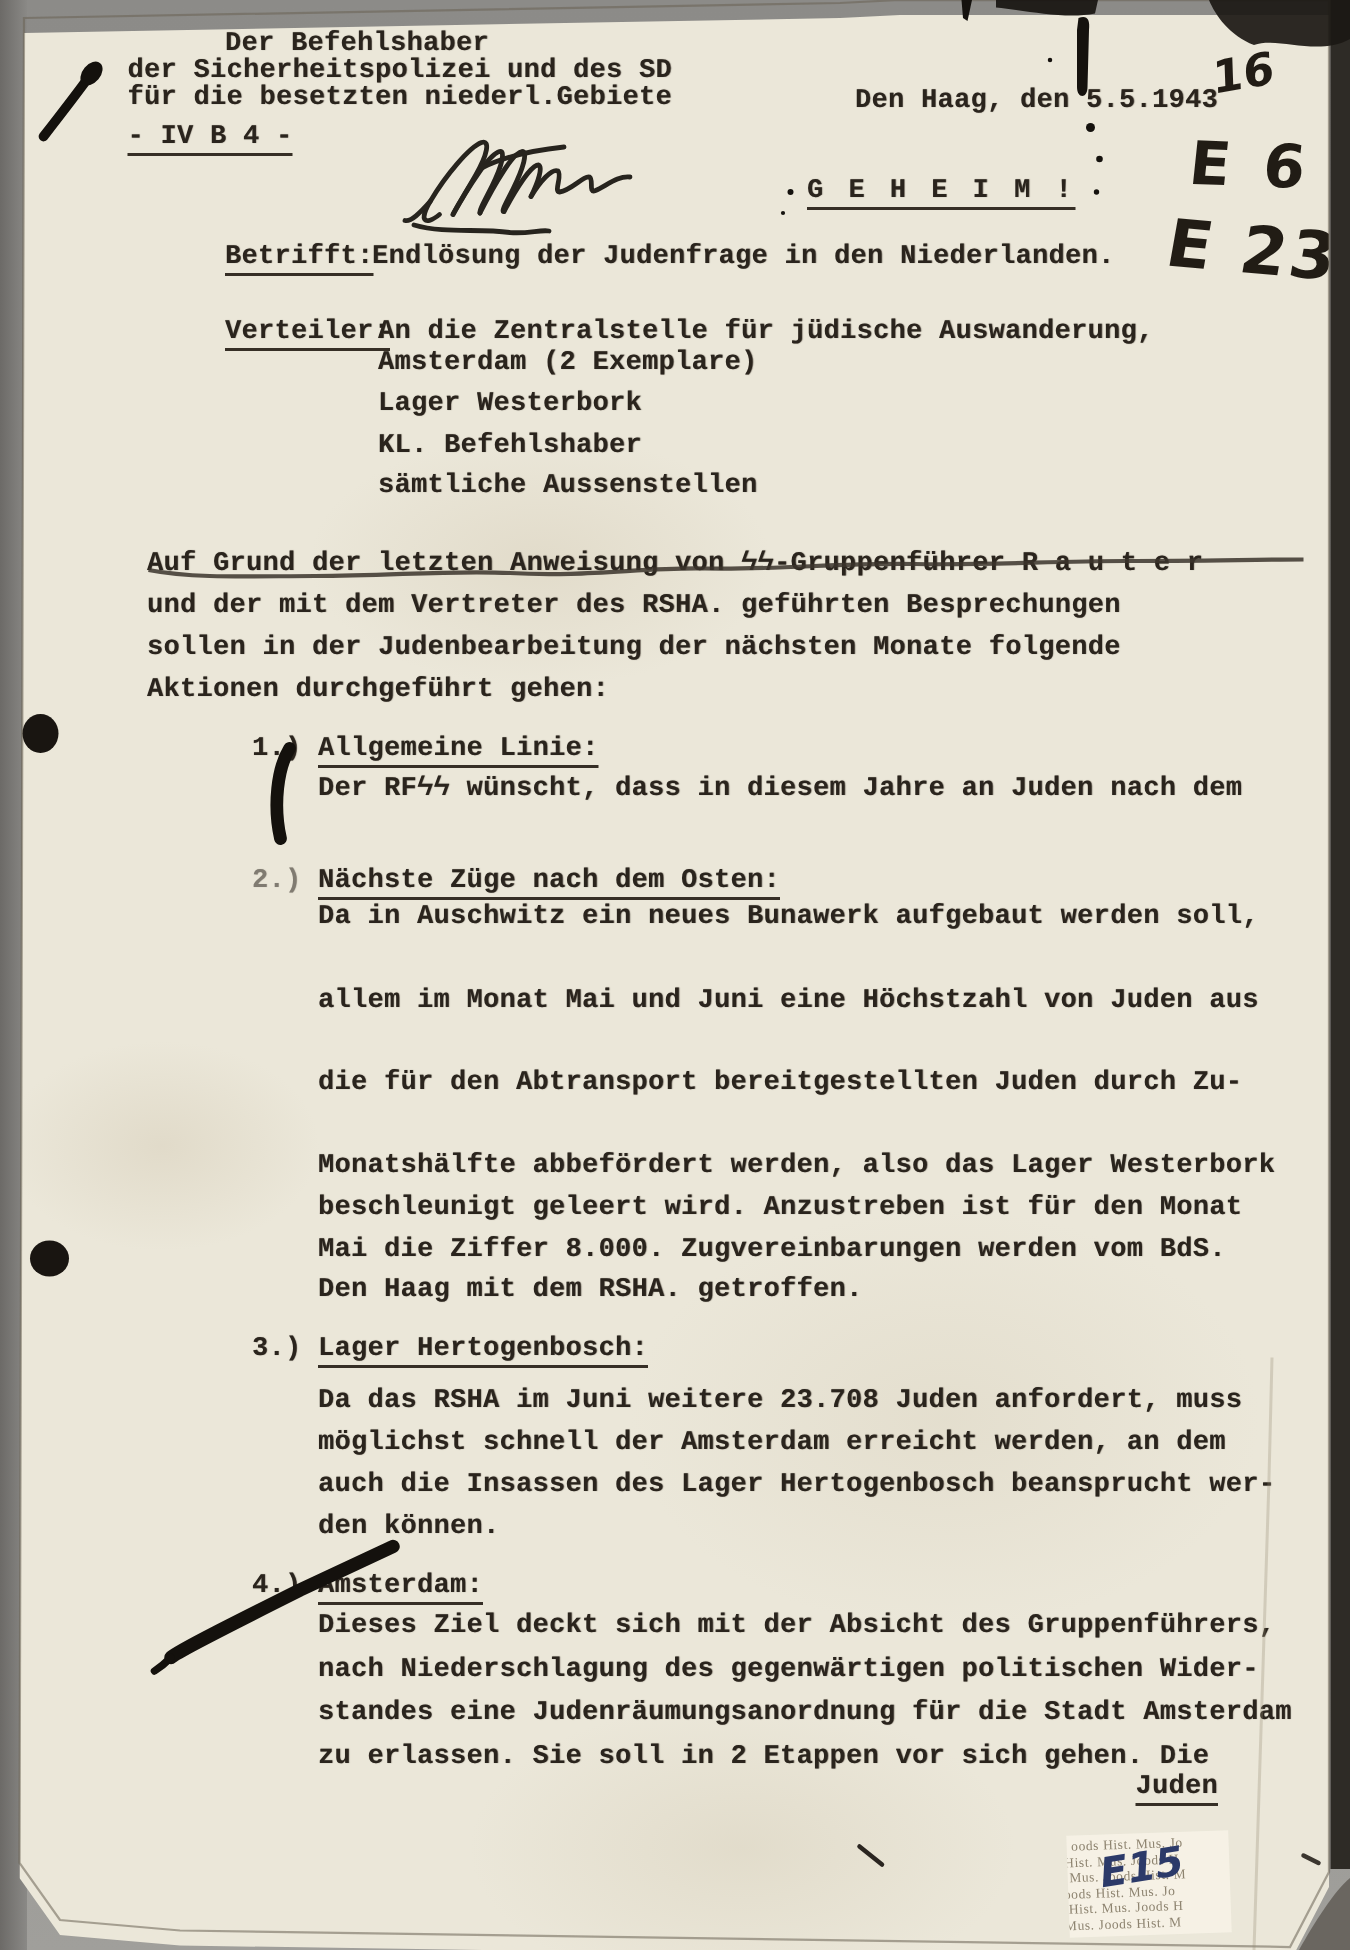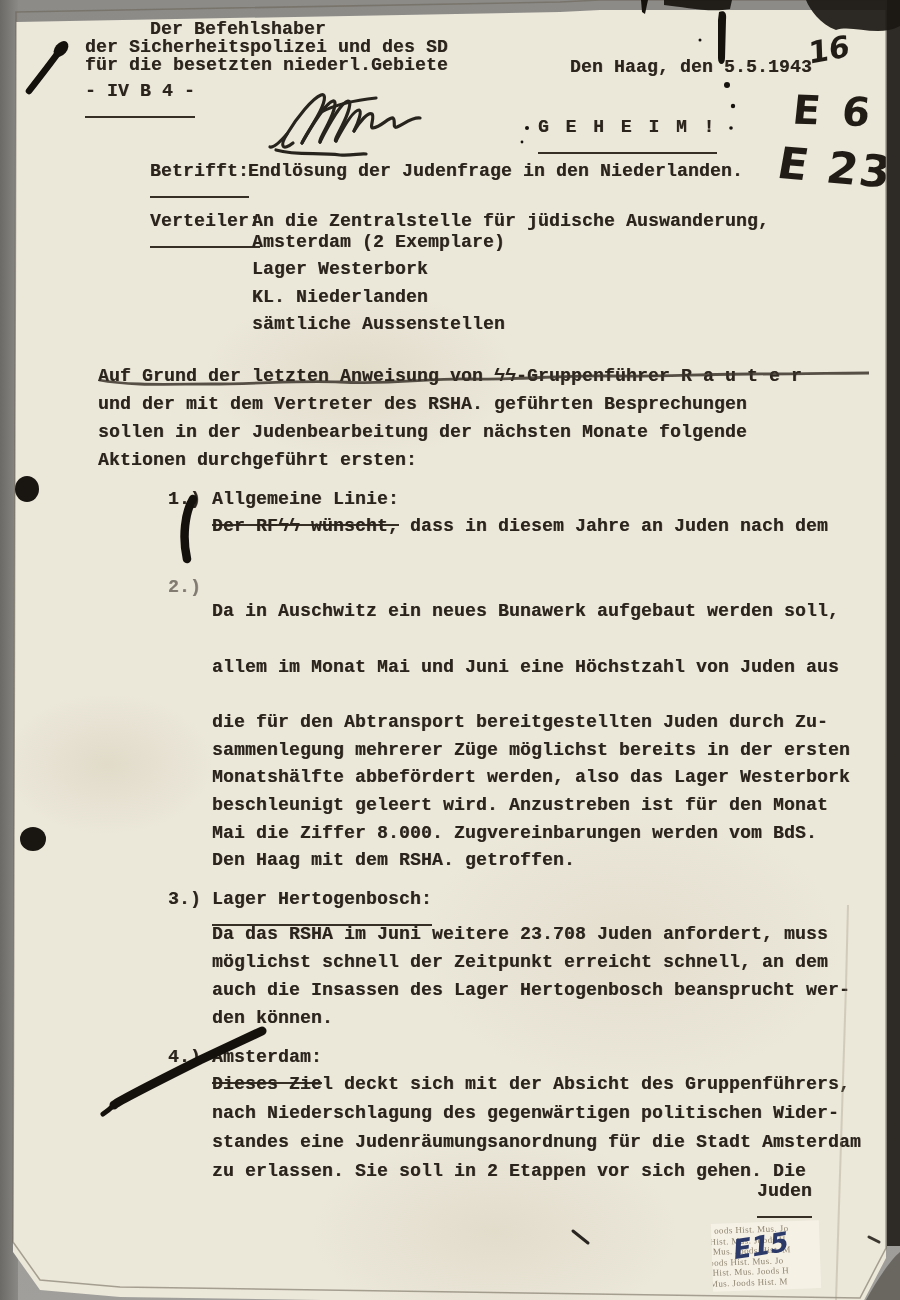--- a/index.html
+++ b/index.html
@@ -21,21 +21,21 @@
       radial-gradient(260px 140px at 55% 94%, rgba(213,205,184,0.42), transparent 70%),
       #ebe7d9;
     clip-path:polygon(16px 12px,560px 2px,600px 0px,886px 0px,886px 1248px,860px 1298px,120px 1287px,40px 1280px,13px 1242px);
   }
   .t{
     position:absolute;white-space:pre;
     font:700 18px/22px "Liberation Mono","DejaVu Sans Mono",monospace;
     color:#2a241d;letter-spacing:0.2px;
     text-shadow:0.4px 0.3px 0.6px rgba(42,33,24,0.55);
   }
-  .u{border-bottom:2.5px solid rgba(38,31,23,0.92);padding-bottom:15px;}
+  .u{border-bottom:2.5px solid rgba(38,31,23,0.92);padding-bottom:1px;}
   .sp{letter-spacing:3px;}
   .faded{opacity:0.55;}
   .hand{
     position:absolute;font-family:"DejaVu Sans",sans-serif;font-weight:700;
     color:#211c15;white-space:pre;
   }
   .hand.blue{color:#2c3a69;}
   .stamp{
     position:absolute;left:712px;top:1222px;width:102px;height:64px;
     background:rgba(246,242,230,0.92);transform:rotate(-2deg);
@@ -63,46 +63,46 @@
 
     <div class="t sp" style="left:538px;top:106px"><span class="u">G E H E I M !</span></div>
 
     <div class="t" style="left:150px;top:150px"><span class="u">Betrifft:</span></div>
     <div class="t" style="left:248px;top:150px">Endlösung der Judenfrage in den Niederlanden.</div>
 
     <div class="t" style="left:150px;top:200px"><span class="u">Verteiler:</span></div>
     <div class="t" style="left:252px;top:200px">An die Zentralstelle für jüdische Auswanderung,</div>
     <div class="t" style="left:252px;top:221px">Amsterdam (2 Exemplare)</div>
     <div class="t" style="left:252px;top:248px">Lager Westerbork</div>
-    <div class="t" style="left:252px;top:276px">KL. Niederlanden</div>
+    <div class="t" style="left:252px;top:276px">KL. Befehlshaber</div>
     <div class="t" style="left:252px;top:303px">sämtliche Aussenstellen</div>
 
     <div class="t" style="left:98px;top:383px">und der mit dem Vertreter des RSHA. geführten Besprechungen</div>
     <div class="t" style="left:98px;top:355px">Auf Grund der letzten Anweisung von ϟϟ-Gruppenführer R a u t e r</div>
     <div class="t" style="left:98px;top:411px">sollen in der Judenbearbeitung der nächsten Monate folgende</div>
-    <div class="t" style="left:98px;top:439px">Aktionen durchgeführt ersten:</div>
+    <div class="t" style="left:98px;top:439px">Aktionen durchgeführt gehen:</div>
 
     <div class="t" style="left:168px;top:478px">1.)</div>
     <div class="t" style="left:212px;top:478px"><span class="u">Allgemeine Linie:</span></div>
     <div class="t" style="left:212px;top:505px">Der RFϟϟ wünscht, dass in diesem Jahre an Juden nach dem</div>
 
     <div class="t faded" style="left:168px;top:566px">2.)</div>
+    <div class="t" style="left:212px;top:566px"><span class="u">Nächste Züge nach dem Osten:</span></div>
     <div class="t" style="left:212px;top:590px">Da in Auschwitz ein neues Bunawerk aufgebaut werden soll,</div>
     <div class="t" style="left:212px;top:646px">allem im Monat Mai und Juni eine Höchstzahl von Juden aus</div>
     <div class="t" style="left:212px;top:701px">die für den Abtransport bereitgestellten Juden durch Zu-</div>
-    <div class="t" style="left:212px;top:729px">sammenlegung mehrerer Züge möglichst bereits in der ersten</div>
     <div class="t" style="left:212px;top:756px">Monatshälfte abbefördert werden, also das Lager Westerbork</div>
     <div class="t" style="left:212px;top:784px">beschleunigt geleert wird. Anzustreben ist für den Monat</div>
     <div class="t" style="left:212px;top:812px">Mai die Ziffer 8.000. Zugvereinbarungen werden vom BdS.</div>
     <div class="t" style="left:212px;top:839px">Den Haag mit dem RSHA. getroffen.</div>
 
     <div class="t" style="left:168px;top:878px">3.)</div>
     <div class="t" style="left:212px;top:878px"><span class="u">Lager Hertogenbosch:</span></div>
     <div class="t" style="left:212px;top:913px">Da das RSHA im Juni weitere 23.708 Juden anfordert, muss</div>
-    <div class="t" style="left:212px;top:941px">möglichst schnell der Zeitpunkt erreicht schnell, an dem</div>
+    <div class="t" style="left:212px;top:941px">möglichst schnell der Amsterdam erreicht werden, an dem</div>
     <div class="t" style="left:212px;top:969px">auch die Insassen des Lager Hertogenbosch beansprucht wer-</div>
     <div class="t" style="left:212px;top:997px">den können.</div>
 
     <div class="t" style="left:168px;top:1036px">4.)</div>
     <div class="t" style="left:212px;top:1036px"><span class="u">Amsterdam:</span></div>
     <div class="t" style="left:212px;top:1063px">Dieses Ziel deckt sich mit der Absicht des Gruppenführers,</div>
     <div class="t" style="left:212px;top:1092px">nach Niederschlagung des gegenwärtigen politischen Wider-</div>
     <div class="t" style="left:212px;top:1121px">standes eine Judenräumungsanordnung für die Stadt Amsterdam</div>
     <div class="t" style="left:212px;top:1150px">zu erlassen. Sie soll in 2 Etappen vor sich gehen. Die</div>
 

